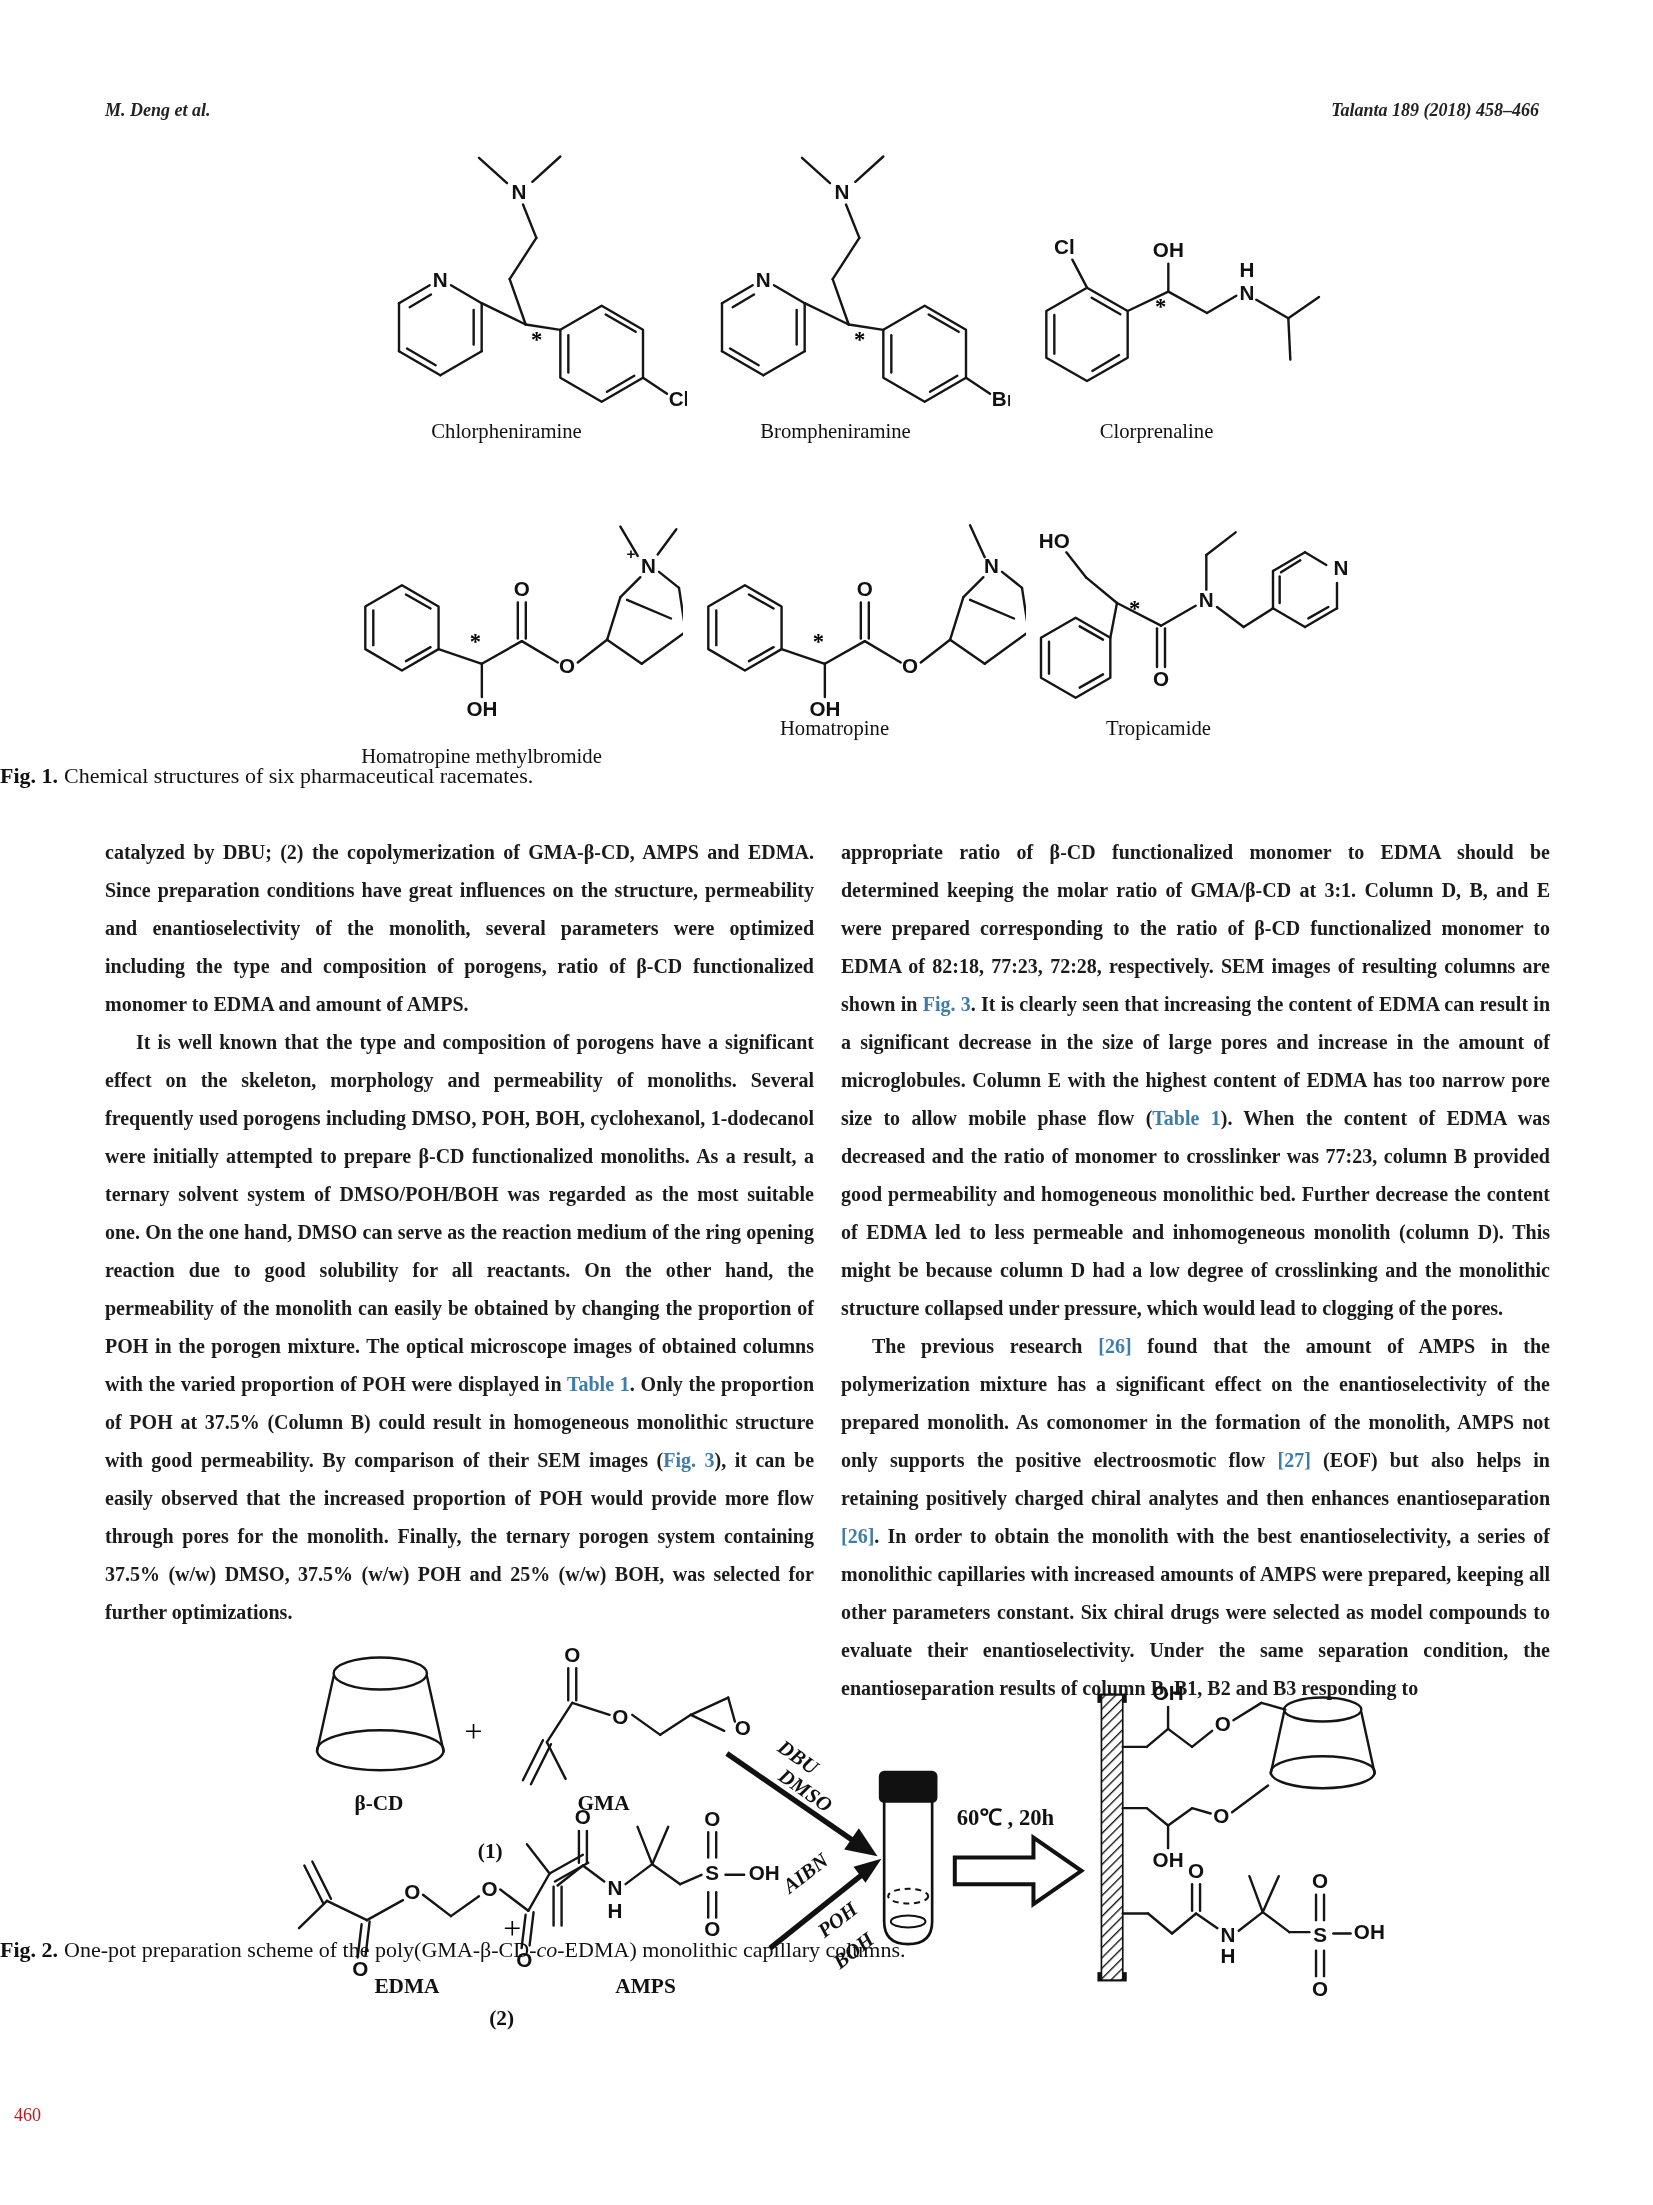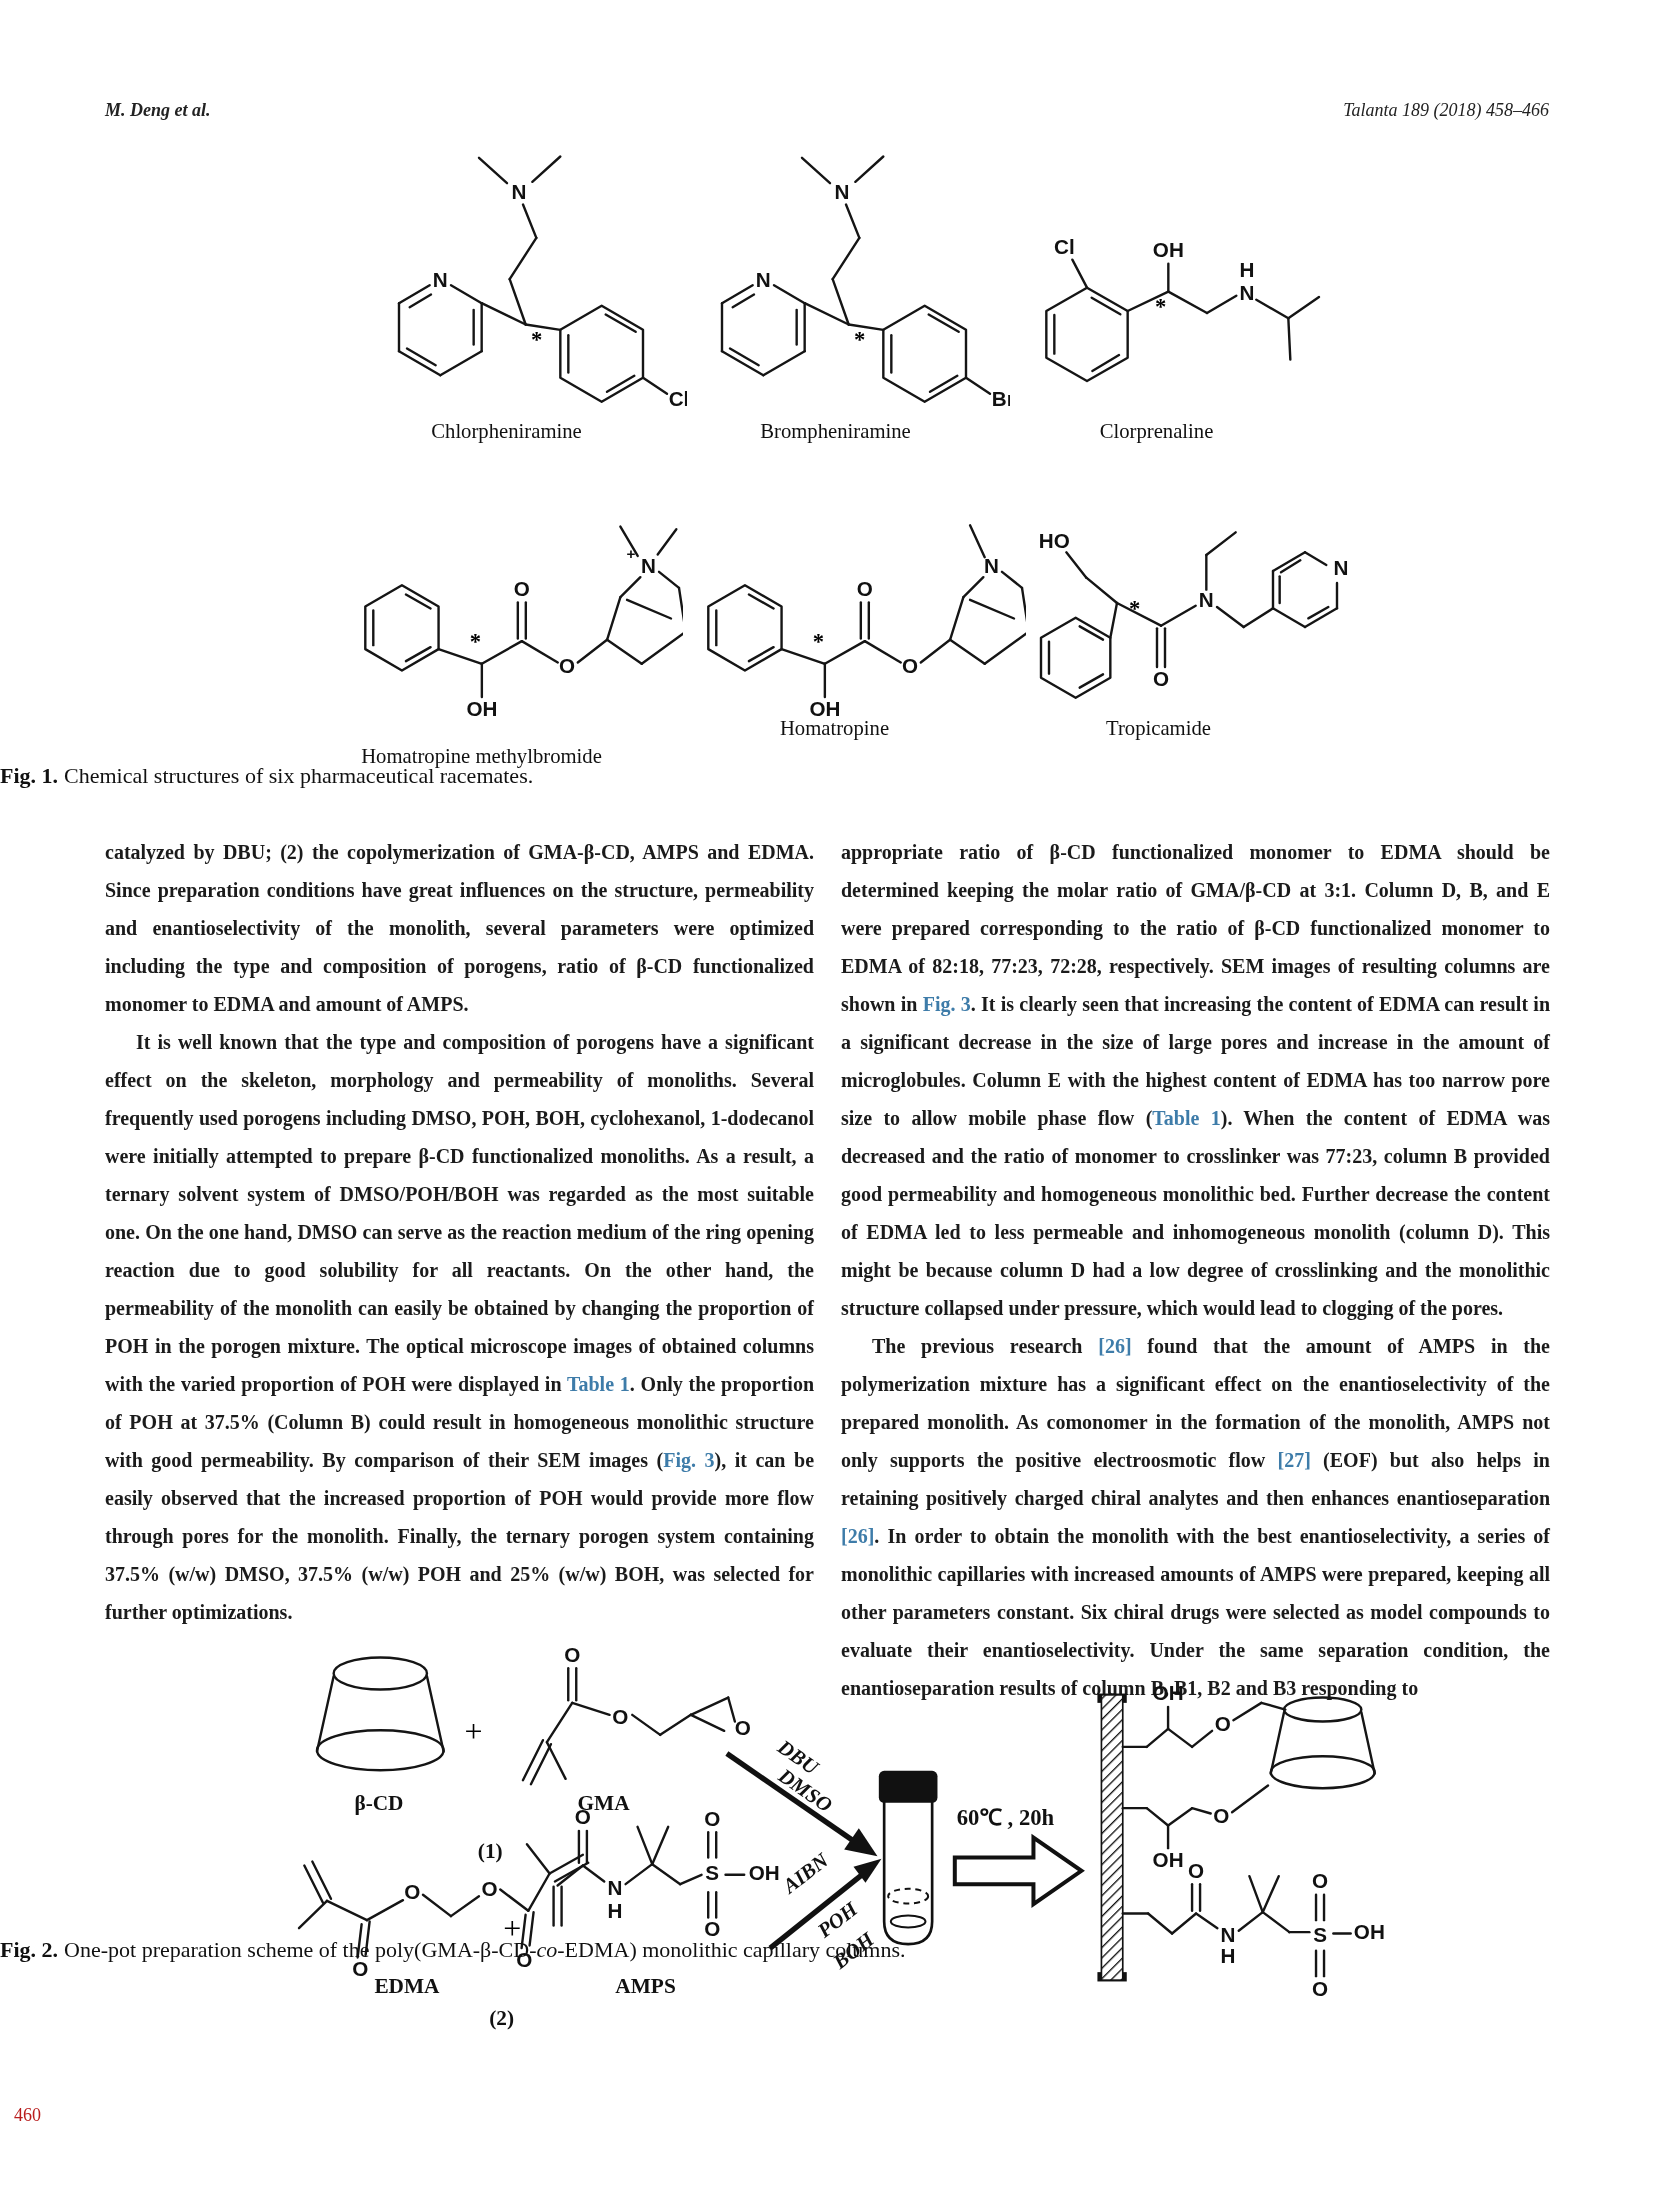--- a/index.html
+++ b/index.html
@@ -1,20 +1,20 @@
 <!DOCTYPE html>
 <html style="font-size:10.7px"><head>
 <meta charset="utf-8">
 <style>
   html,body{margin:0;padding:0;background:#e8e8e8;}
   .page{position:relative;width:1654px;height:2205px;background:#ffffff;
         font-family:"Liberation Serif",serif;color:#1b1b1b;overflow:hidden;}
   .hdr{position:absolute;top:100px;font-style:italic;font-size:18px;color:#222;}
   .hdr-left{left:105px;font-weight:bold;}
-  .hdr-right{right:105px;}
+  .hdr-right{right:115px;font-weight:bold;}
   .mol{position:absolute;}
   .mol-name{position:absolute;text-align:center;font-size:20.7px;color:#111;}
   .fig-caption{position:absolute;left:0;width:100%;text-align:left;font-size:22px;color:#111;}
   .cap-label{font-weight:bold;margin-right:6px;}
   .col{position:absolute;width:709px;text-align:justify;font-size:20px;line-height:38px;font-weight:bold;}
   .col p{margin:0;padding:0;}
   .col p.indent{text-indent:31px;}
   .link{color:#3e7ca9;}
   .footer{position:absolute;left:0;width:100%;font-size:18px;color:#b91c1c;margin-left:14px;}
   

